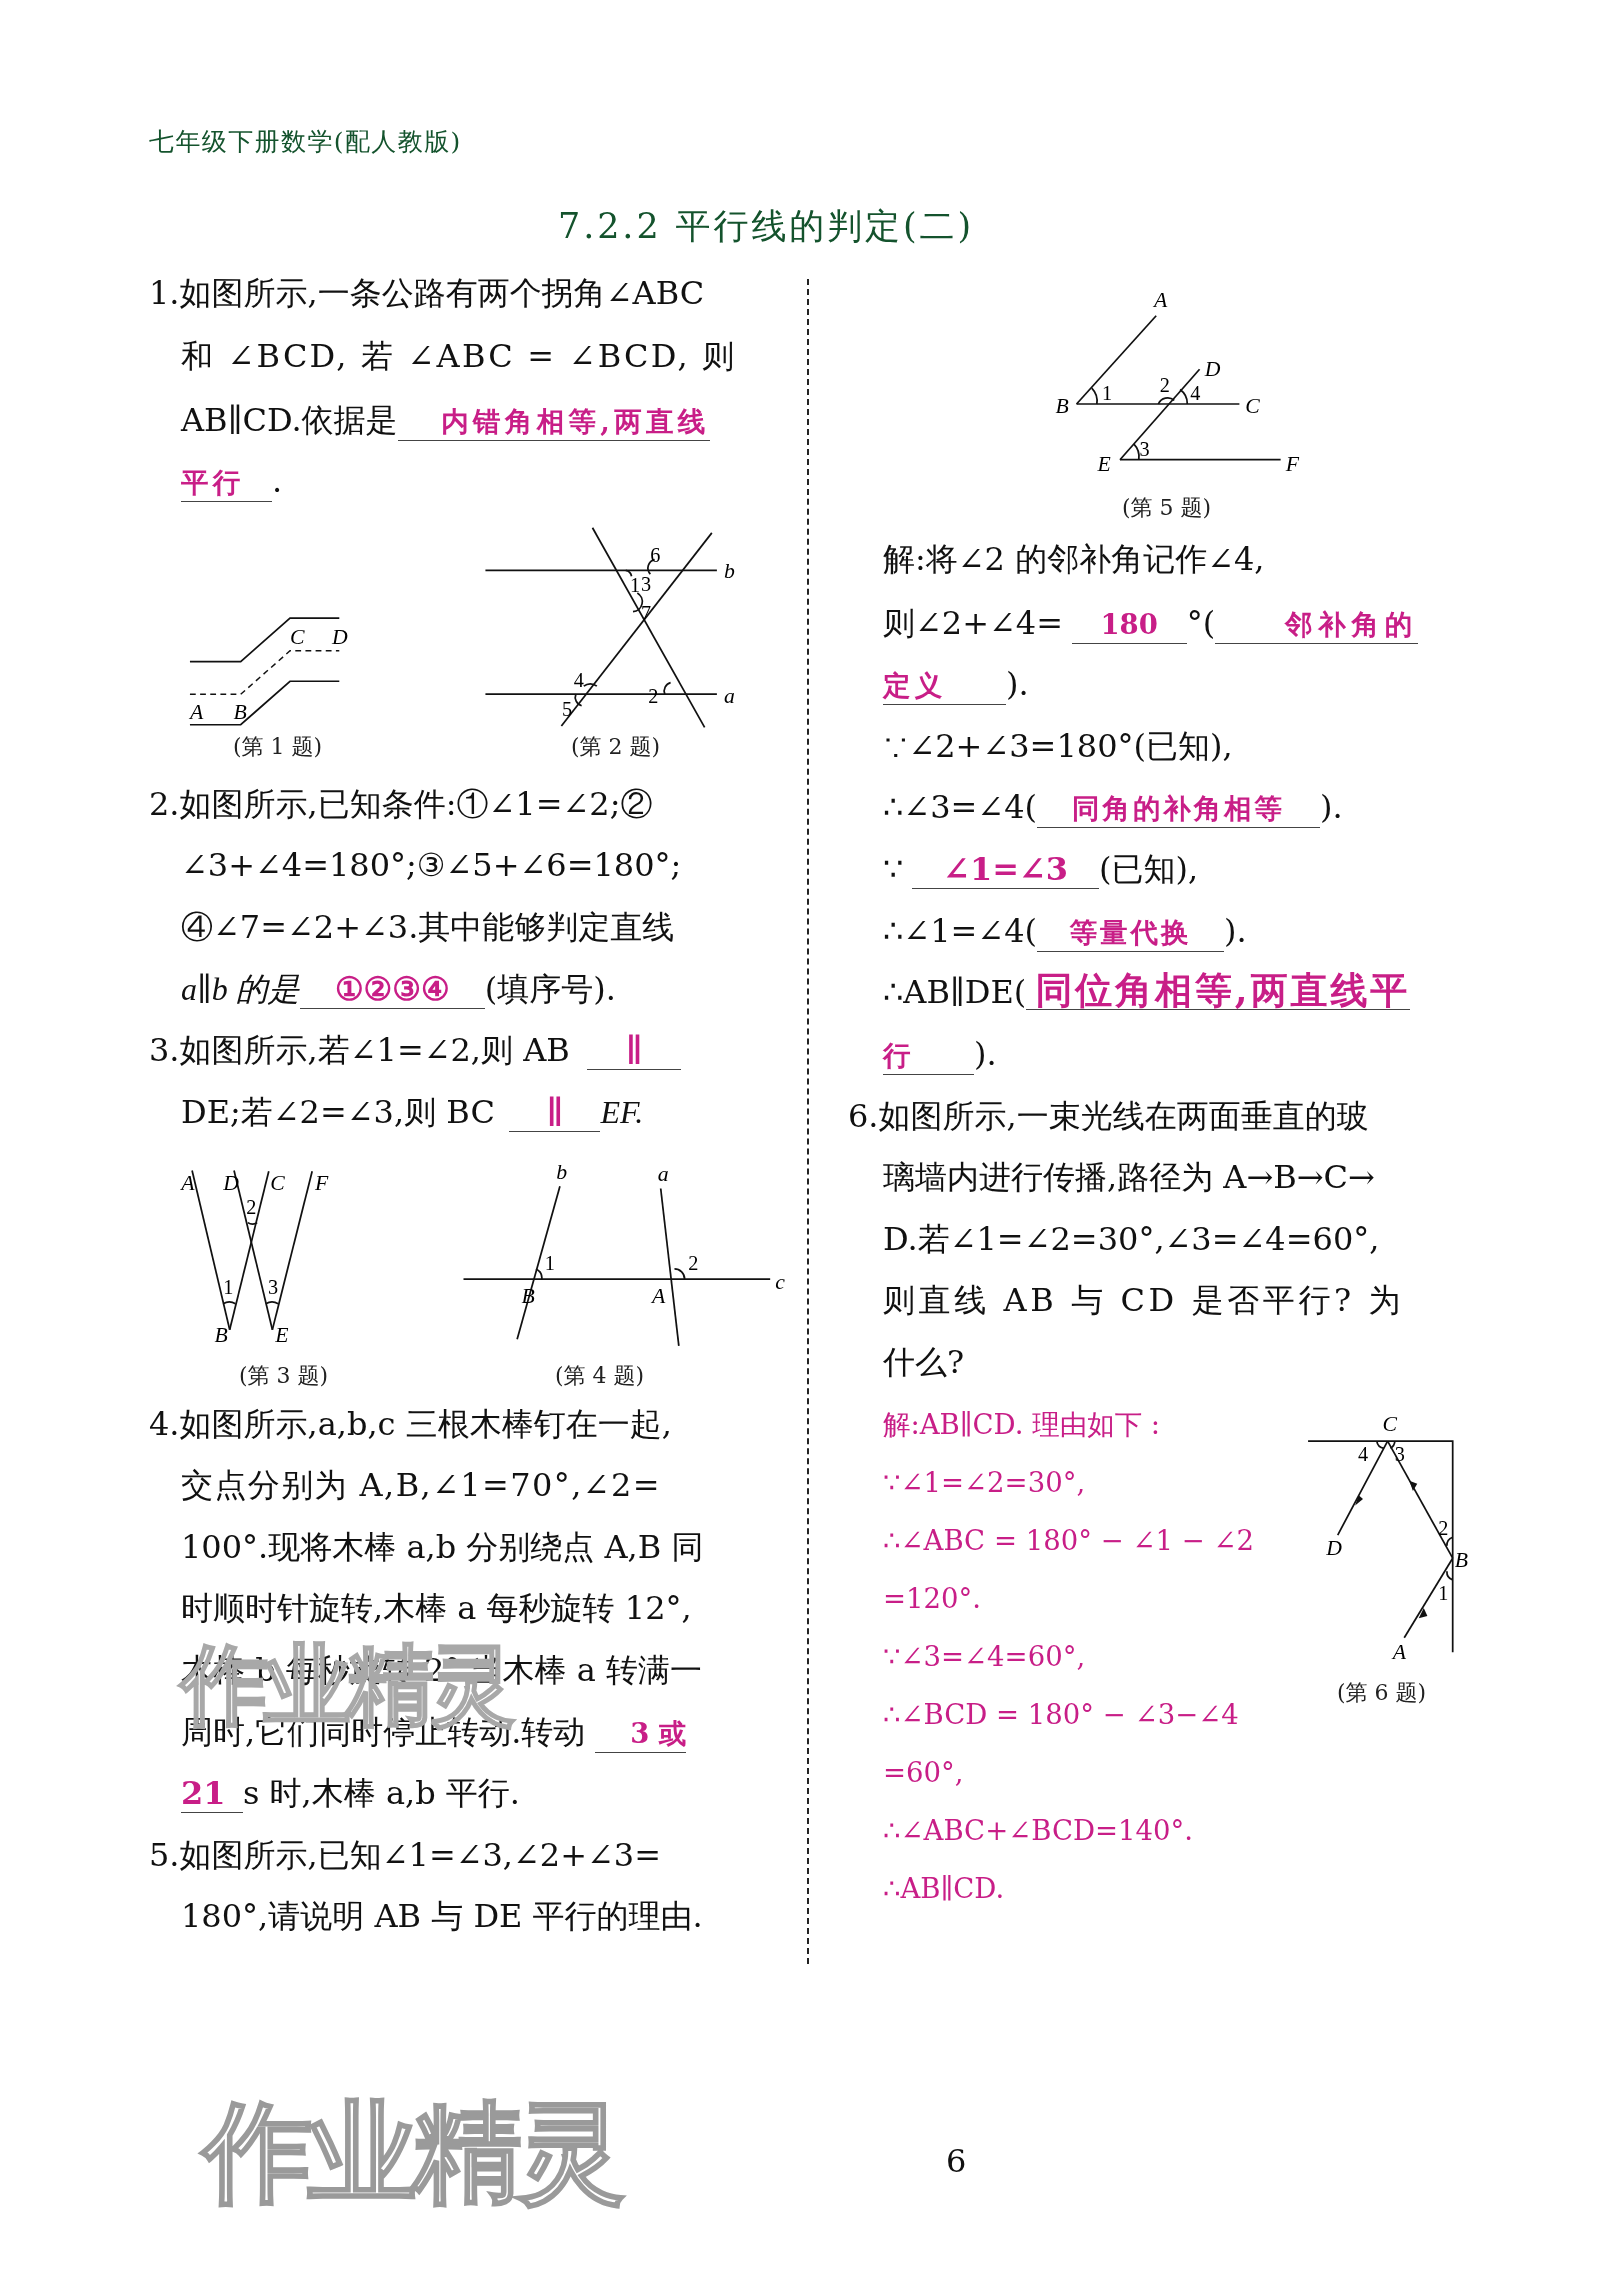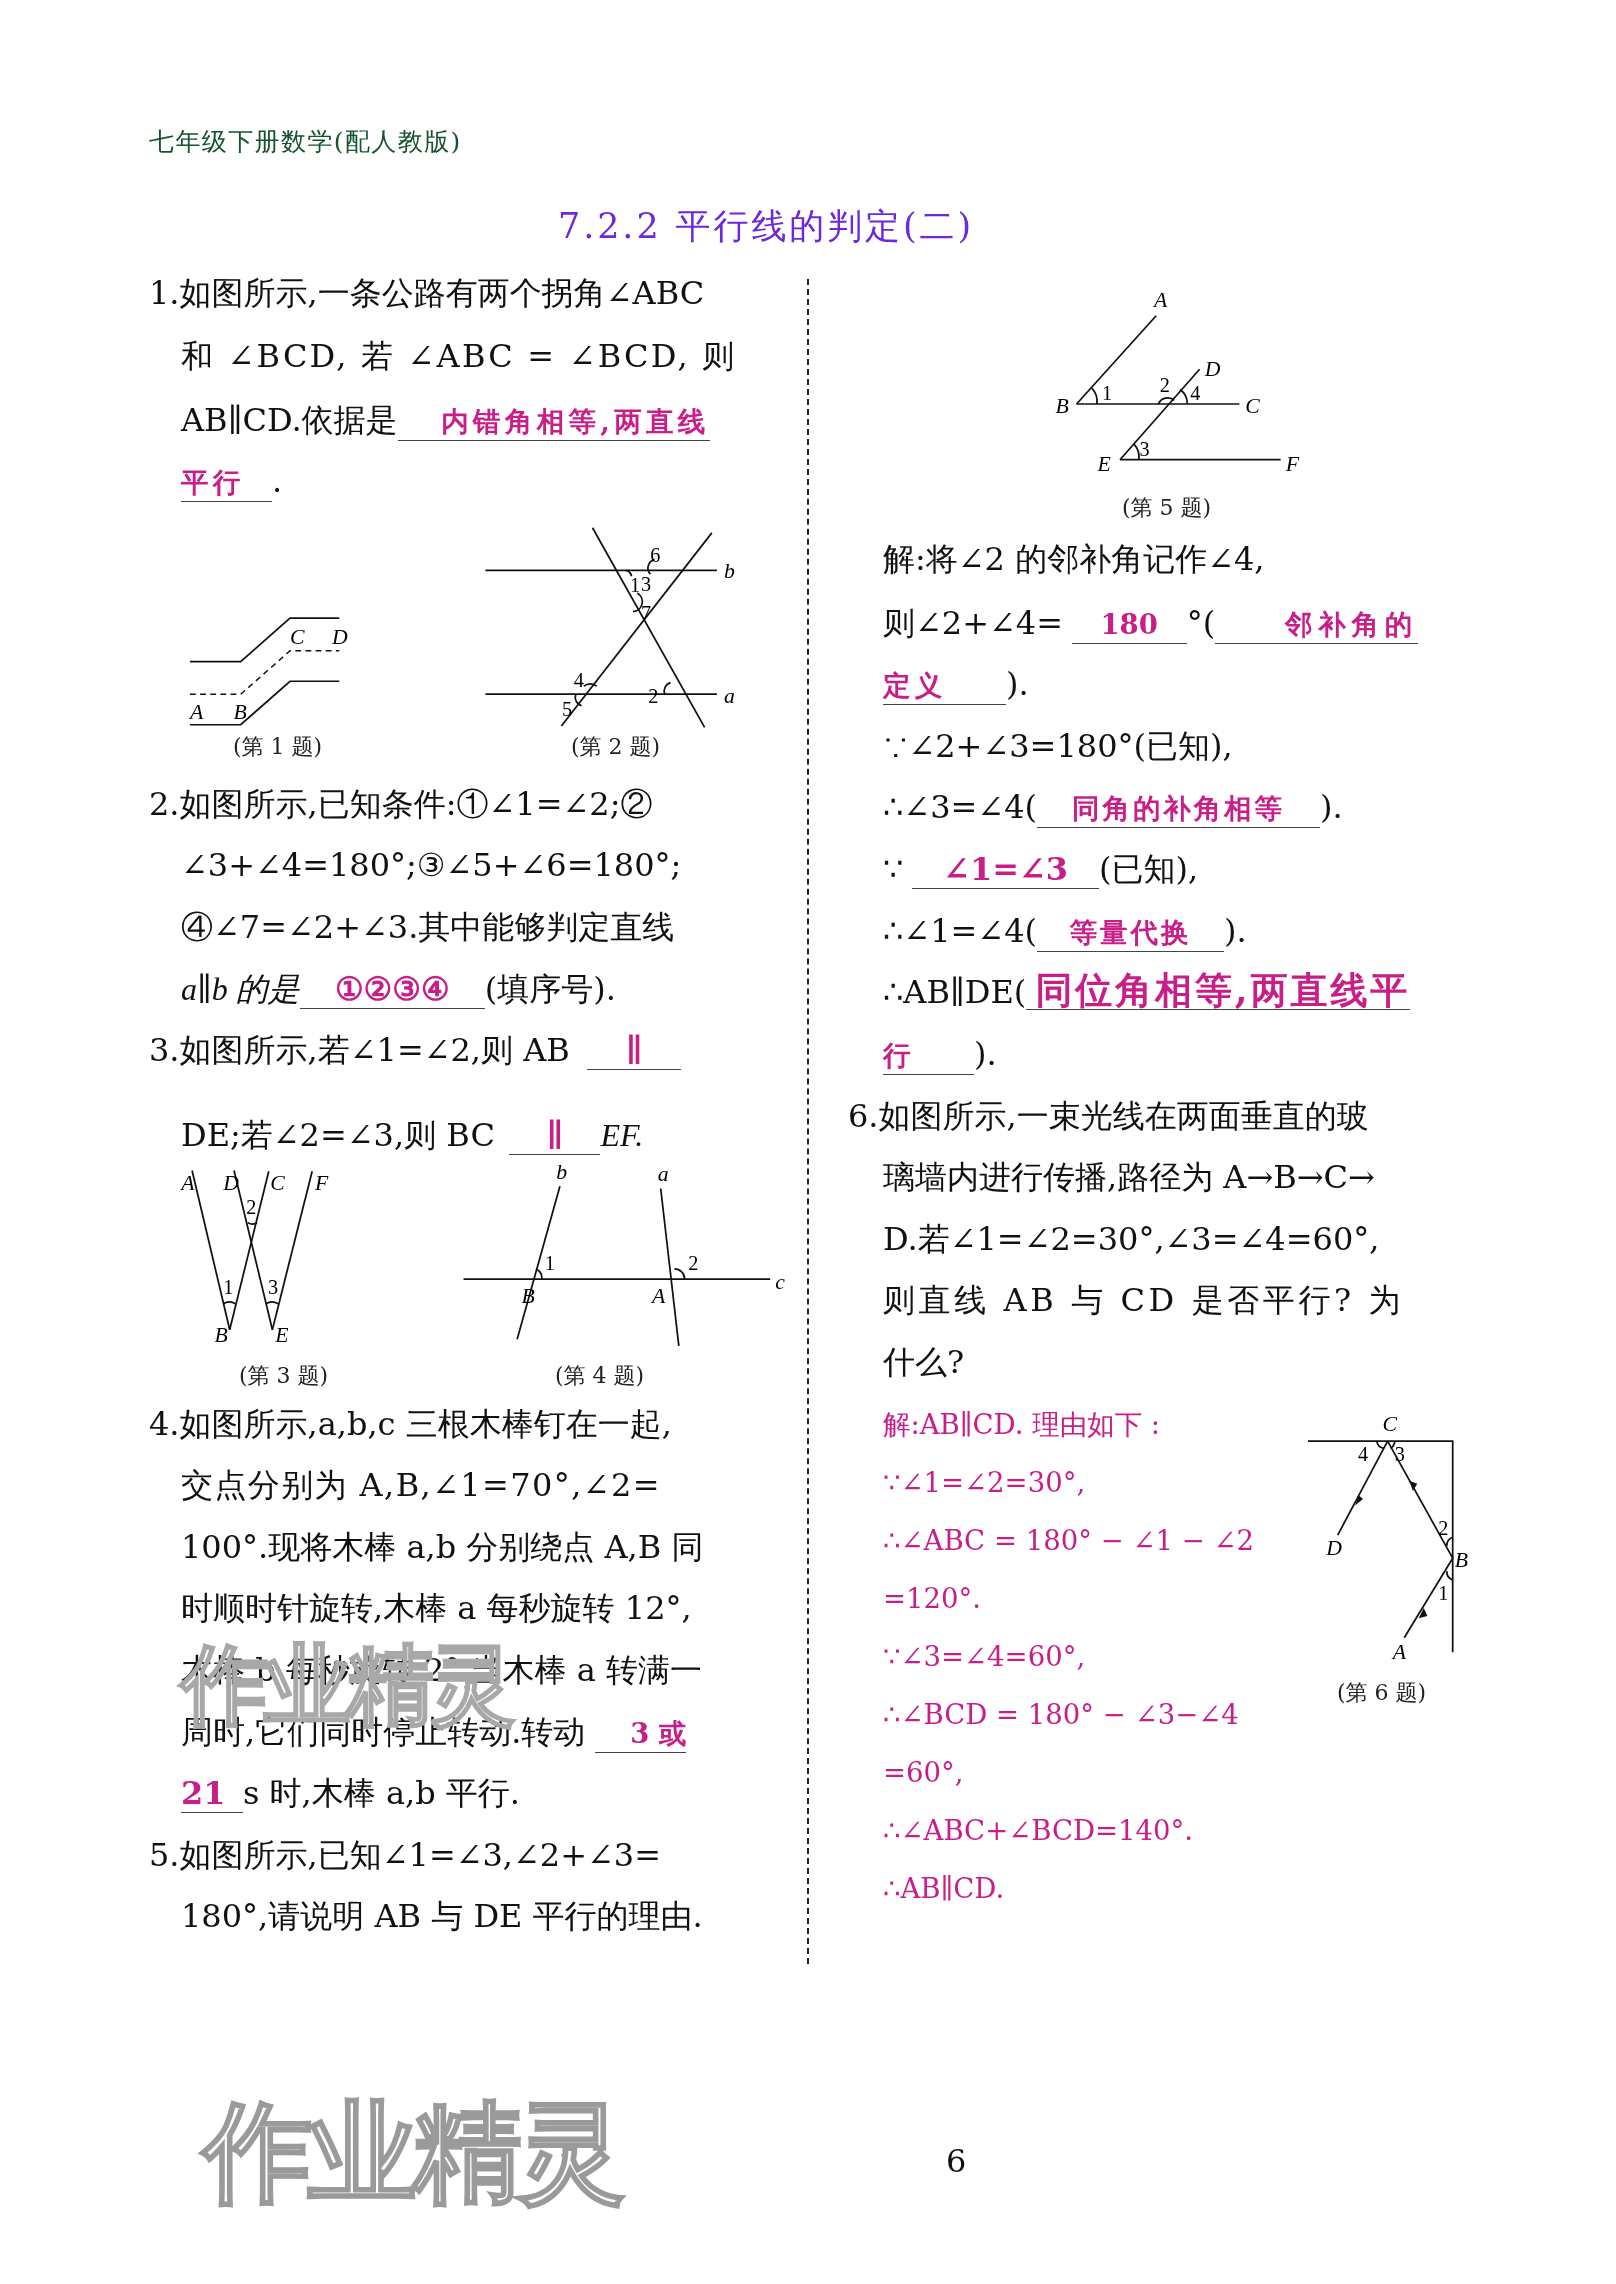--- a/index.html
+++ b/index.html
@@ -1,20 +1,20 @@
 <!DOCTYPE html>
 <html style="font-size:11.6px"><head>
 <meta charset="utf-8">
 <style>
   html, body { margin: 0; padding: 0; background: #ffffff; }
   body { width: 1616px; height: 2284px; position: relative; overflow: hidden;
          font-family: "DejaVu Serif", "Liberation Serif", serif; color: #1a1a1a; }
   .abs { position: absolute; }
   .header { left: 149px; top: 125px; font-size: 25px; letter-spacing: 1.4px; color: #14532d; }
-  .title { left: 558px; top: 203px; font-size: 35px; letter-spacing: 2.9px; color: #6d28d9; }
+  .title { left: 558px; top: 203px; font-size: 35px; letter-spacing: 2.9px; color: #14532d; }
   .line { position: absolute; font-size: 32px; line-height: 43px; white-space: nowrap; color: #111; }
   .ans { color: #c81e87; }
   .blank { display: inline-block; border-bottom: 1.4px solid #444; text-align: center; line-height: 38px; font-weight: bold; }
   .math { font-family: "Liberation Serif", "DejaVu Serif", serif; font-style: italic; }
   .cap { position: absolute; font-size: 22px; color: #222; white-space: nowrap; }
   .divider { left: 807px; top: 279px; width: 0; height: 1685px; border-left: 2.2px dashed #222; }
   .pageno { left: 946px; top: 2142px; font-size: 32px; color: #111; }
   .wm { left: 203px; top: 2080px; font-size: 109px; font-weight: bold; color: transparent;
         -webkit-text-stroke: 2.2px #9a9a9a; letter-spacing: -4.3px; font-family: "DejaVu Sans", sans-serif; }
   .wm2 { left: 181px; top: 1627px; font-size: 87px; font-weight: bold; color: transparent;
@@ -83,21 +83,21 @@
   <div class="line" style="left:181px;top:906px;">④∠7=∠2+∠3.其中能够判定直线</div>
   <div class="line" style="left:181px;top:968px;">
     <span class="math">a∥b 的是</span><span class="blank ans" style="width:185px;">①②③④</span><span>(填序号).</span>
   </div>
 </div>
 
 <div>
   <div class="line" style="left:149px;top:1029px;">
     <span>3.如图所示,若∠1=∠2,则 AB</span><span class="blank ans" style="width:94px;margin-left:17.4px;">∥</span>
   </div>
-  <div class="line" style="left:181px;top:1091px;margin-top:23px;">
+  <div class="line" style="left:181px;top:1091px;">
     <span>DE;若∠2=∠3,则 BC</span><span class="blank ans" style="width:91px;margin-left:14.5px;">∥</span><span class="math">EF.</span>
   </div>
 </div>
 
 <svg class="abs" style="left:174px;top:1145px;" width="217" height="203" viewBox="0 0 300 280">
   <g stroke="#111" stroke-width="2.4" fill="none">
     <line x1="25" y1="35" x2="77" y2="255"></line>
     <line x1="77" y1="255" x2="131" y2="36"></line>
     <line x1="83" y1="35" x2="136" y2="255"></line>
     <line x1="136" y1="255" x2="191" y2="36"></line>

